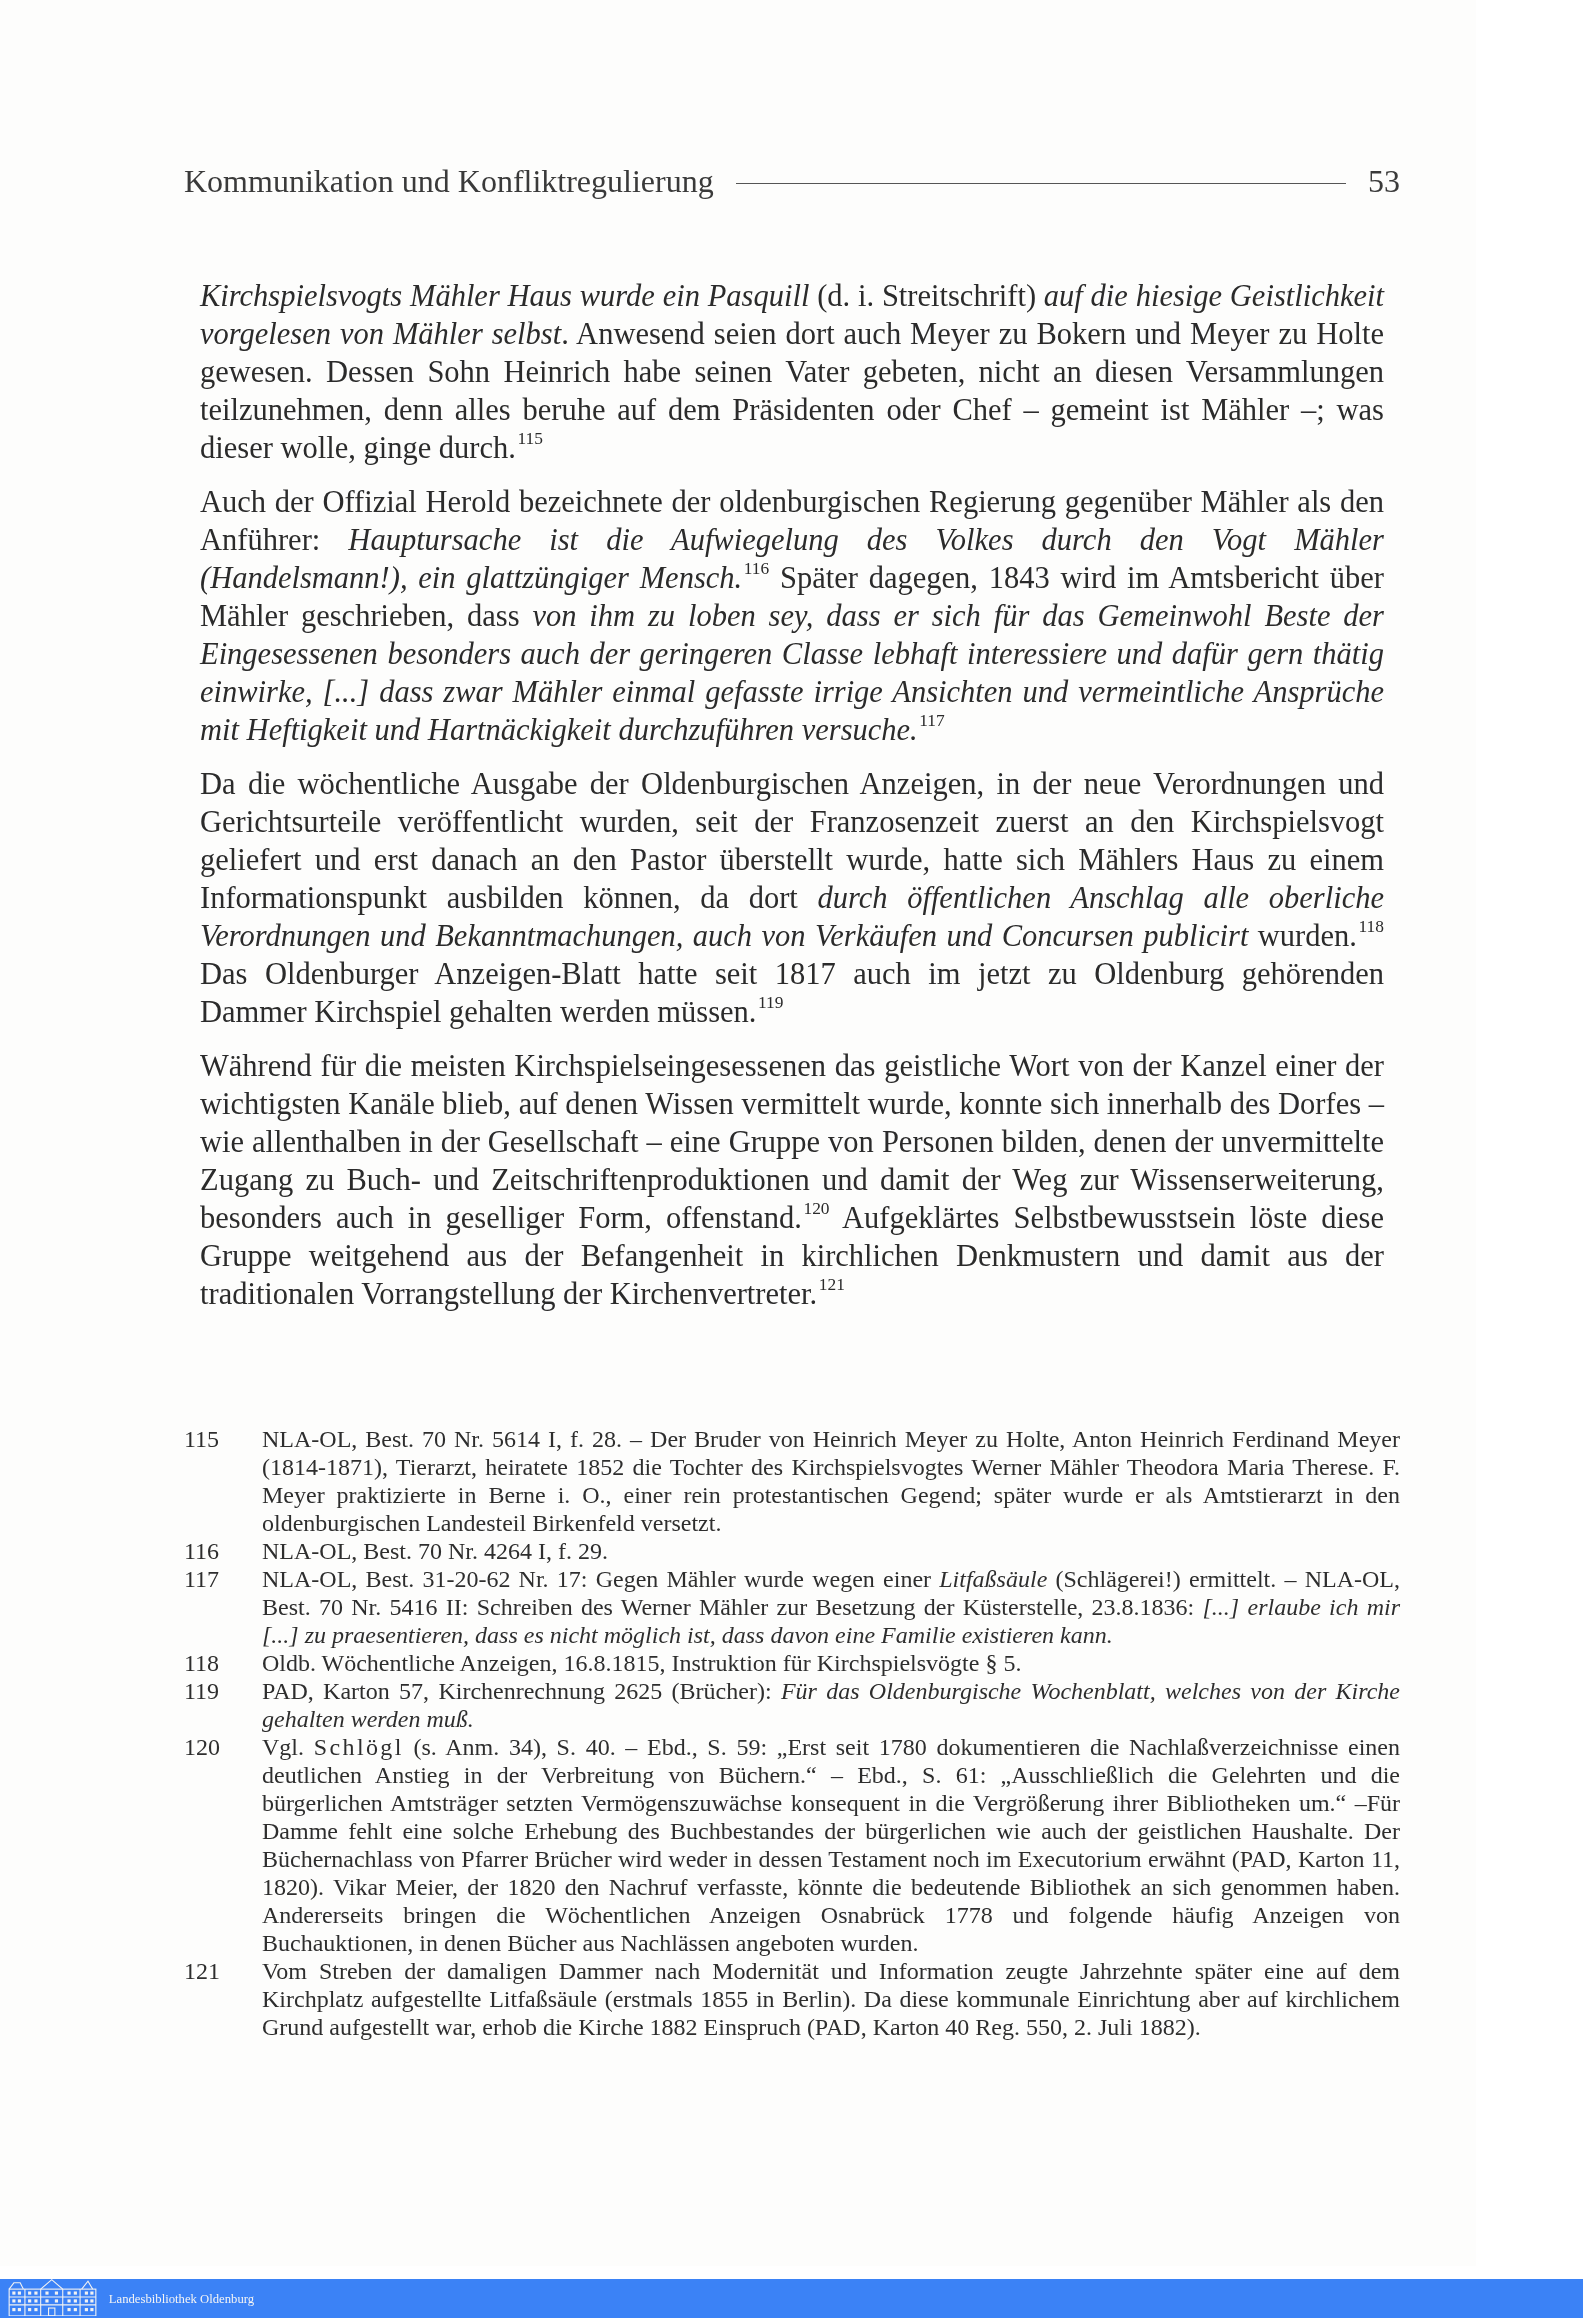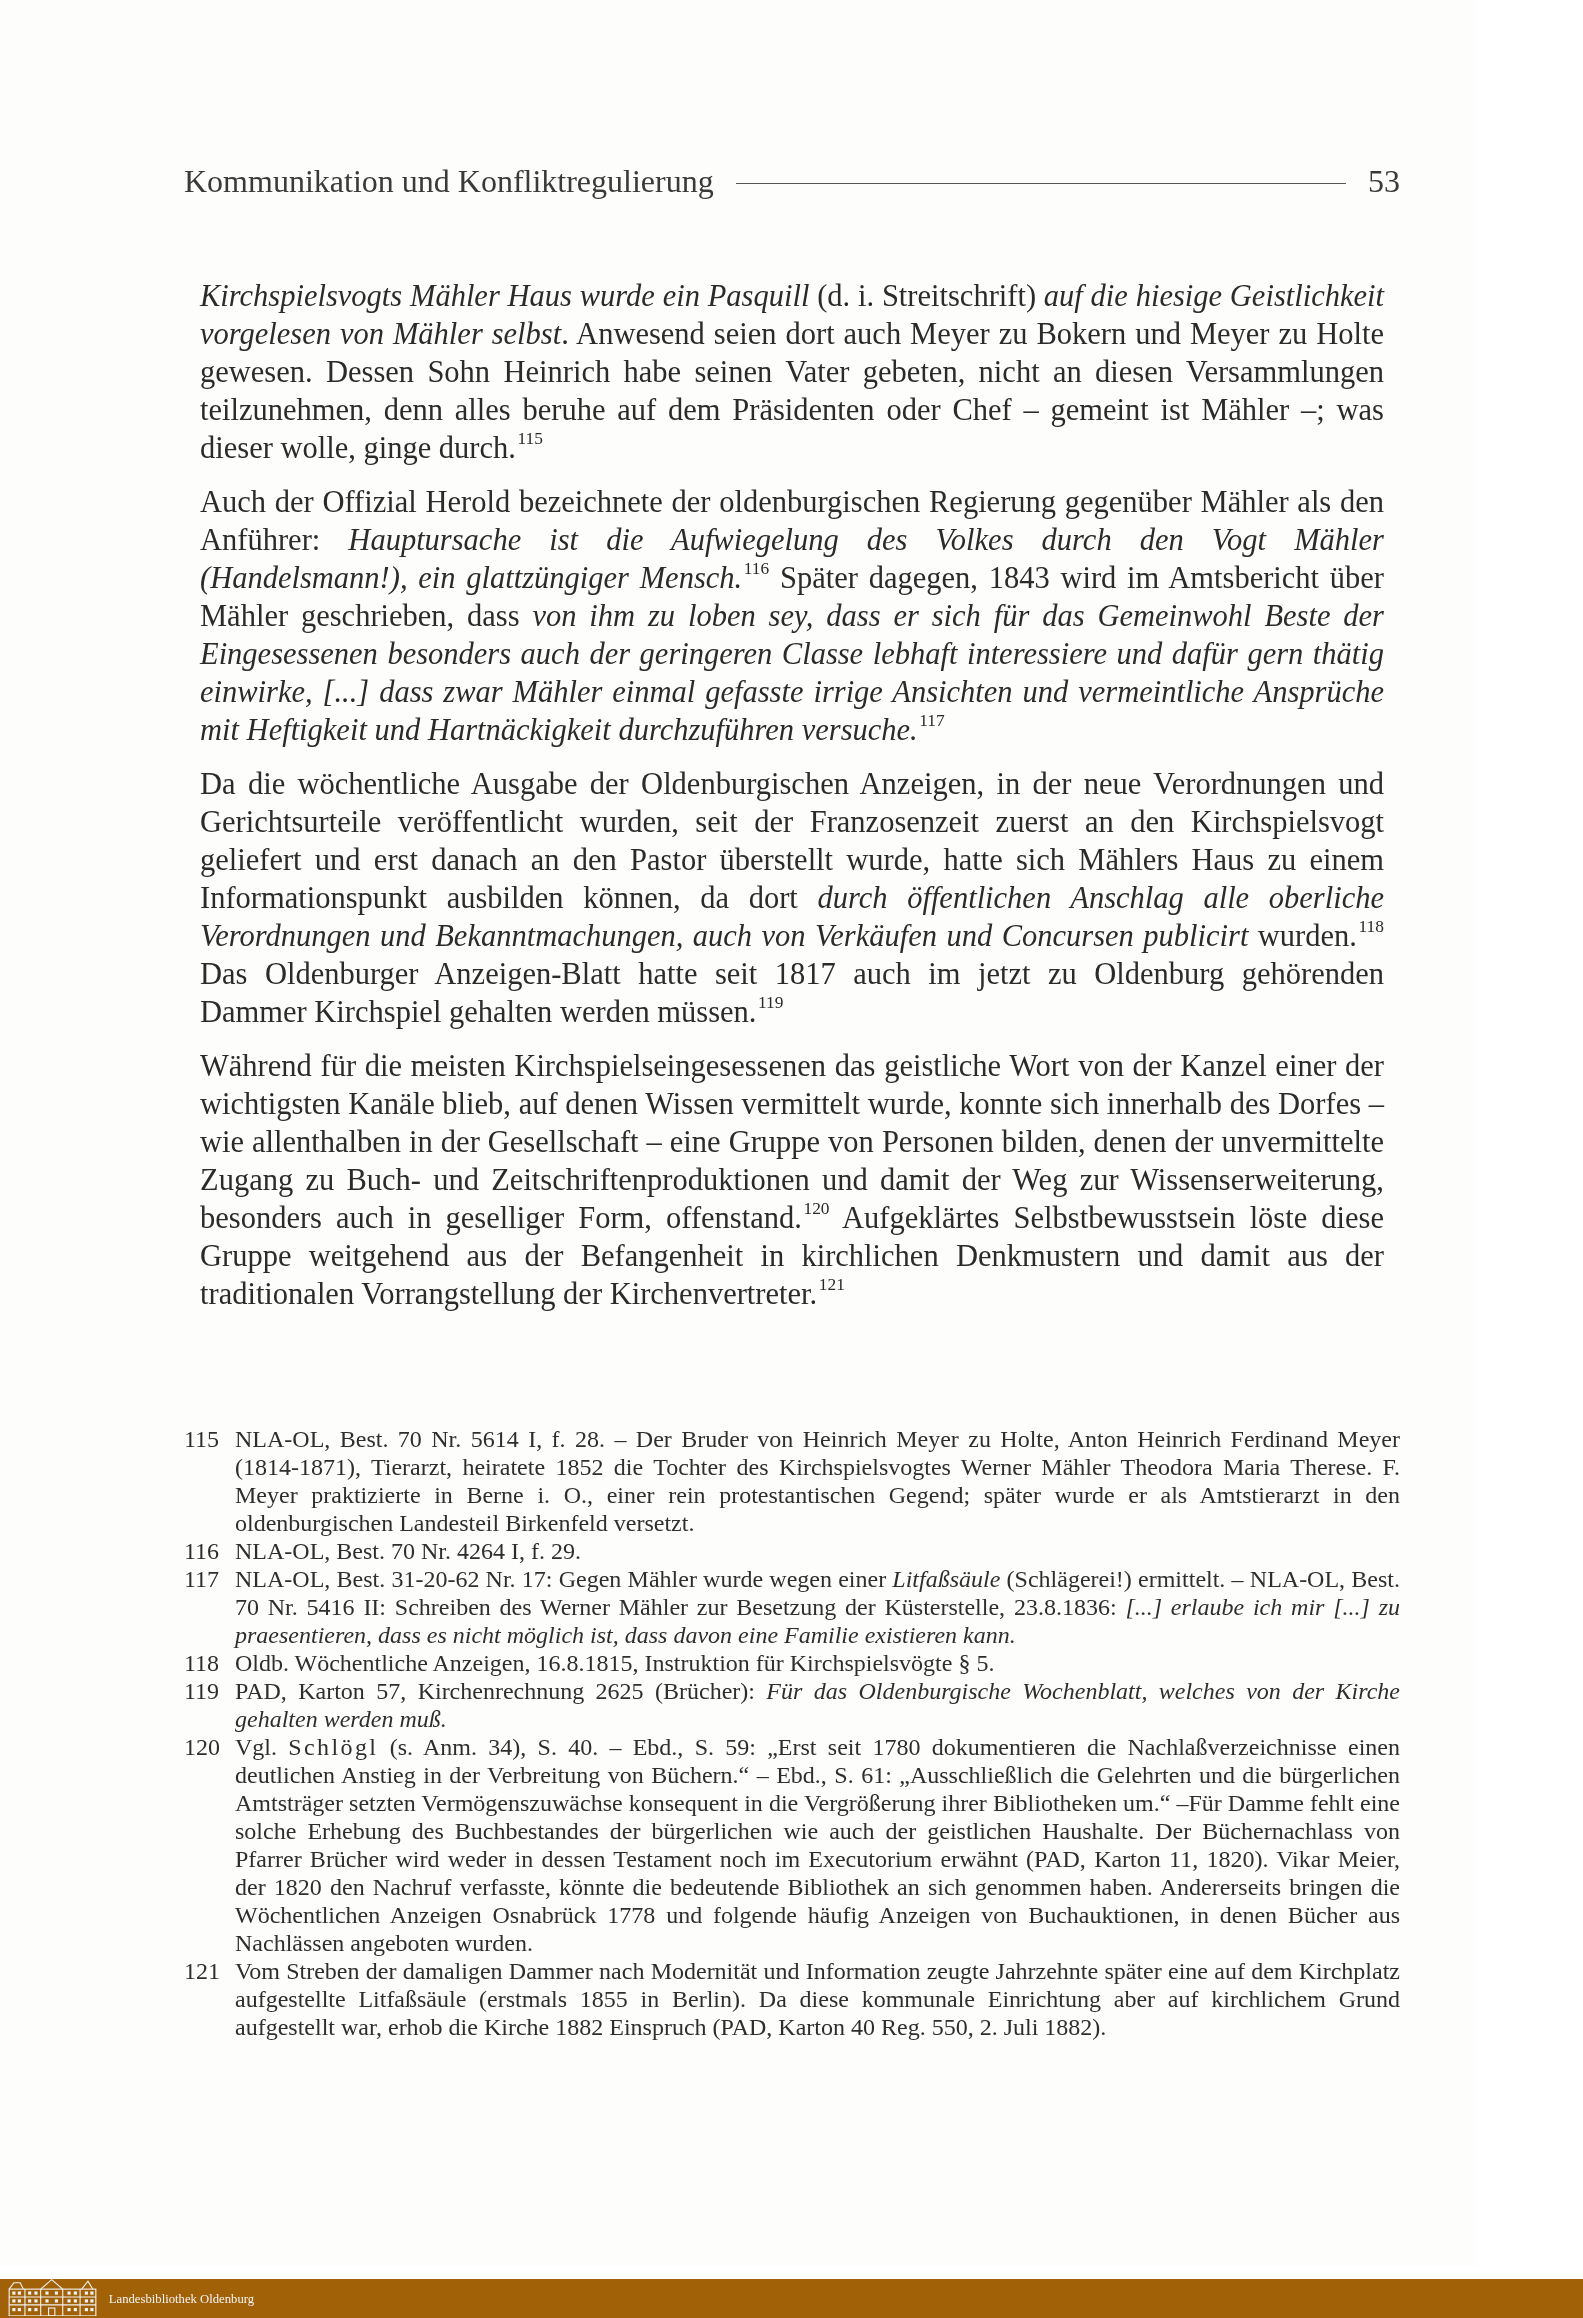--- a/index.html
+++ b/index.html
@@ -83,31 +83,32 @@
     display: flex;
     margin: 0 0 0 0;
   }
   .footnote .fn-num {
     width: 51px;
     flex: 0 0 51px;
   }
   .footnote .fn-text {
     flex: 1;
     text-align: justify;
+    margin-left: 27px;
   }
   .spaced { letter-spacing: 2.4px; }
 
   
   .library-bar {
     position: absolute;
     left: 0;
     top: 2279px;
     width: 1583px;
     height: 40px;
-    background: #a16207;
+    background: #3b82f6;
     display: flex;
     align-items: center;
   }
   .library-logo {
     width: 93px;
     height: 38px;
     margin-left: 6.3px;
     margin-top: -3.2px;
   }
   .library-name {

